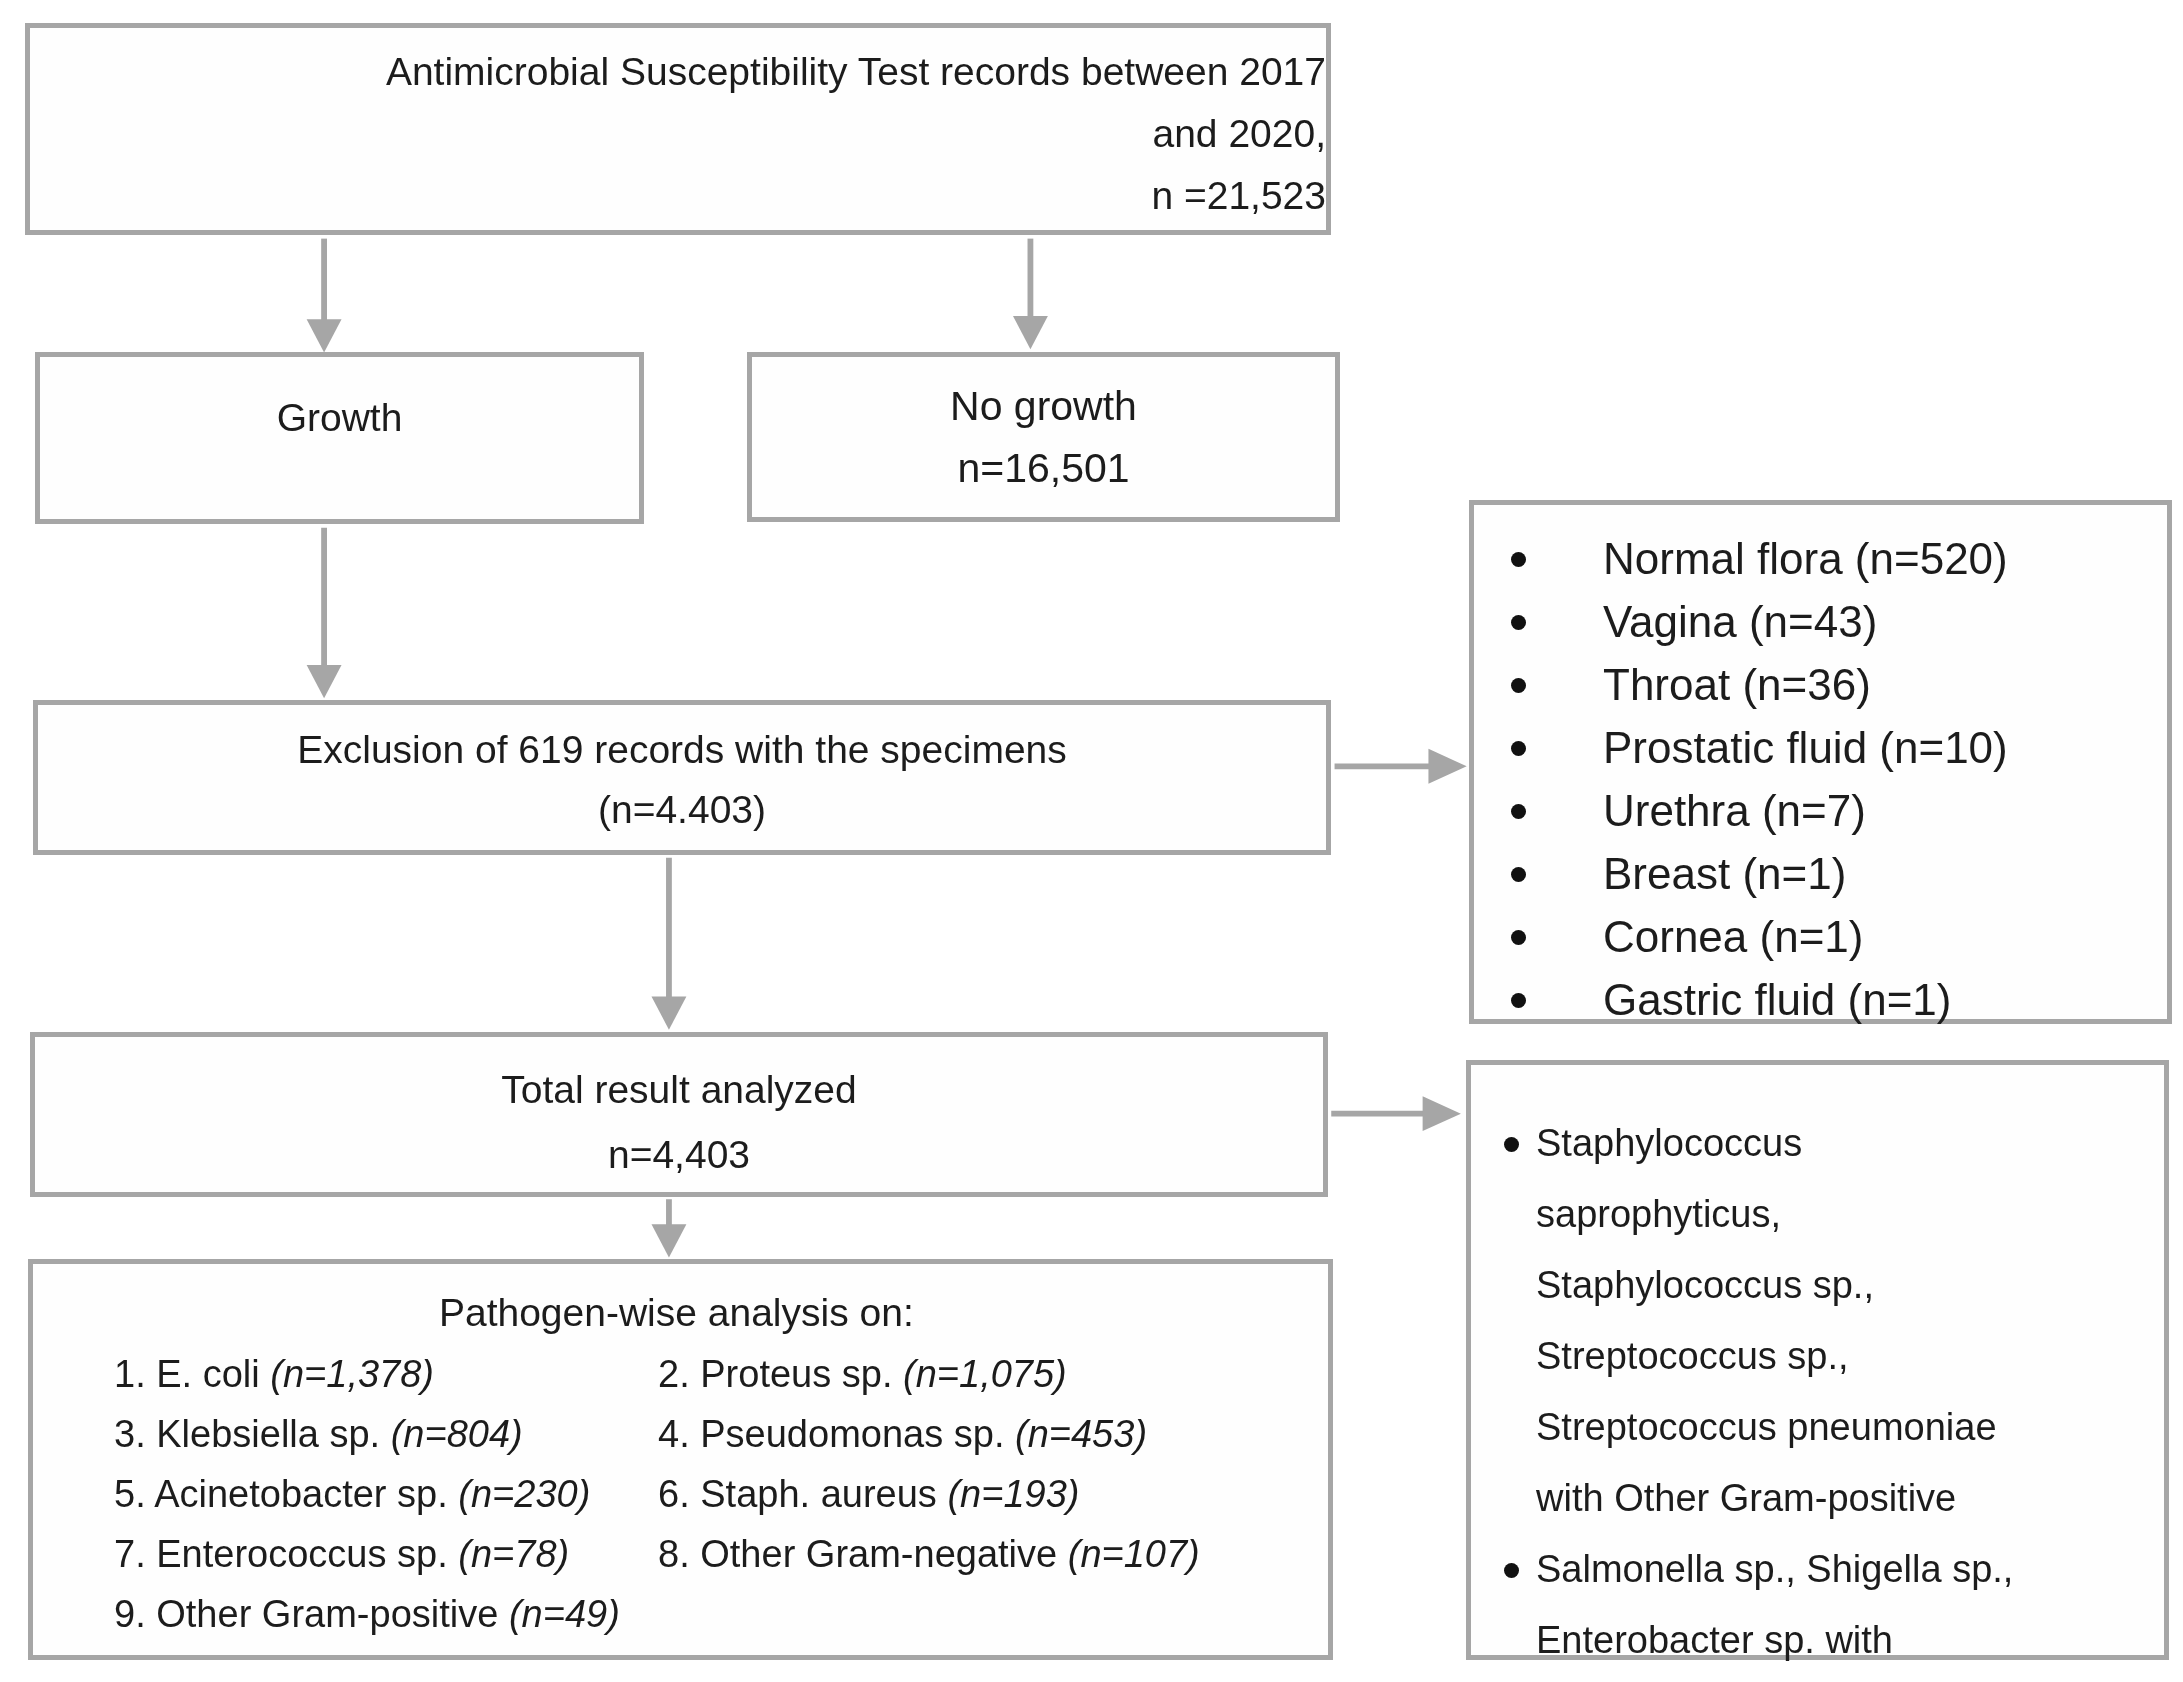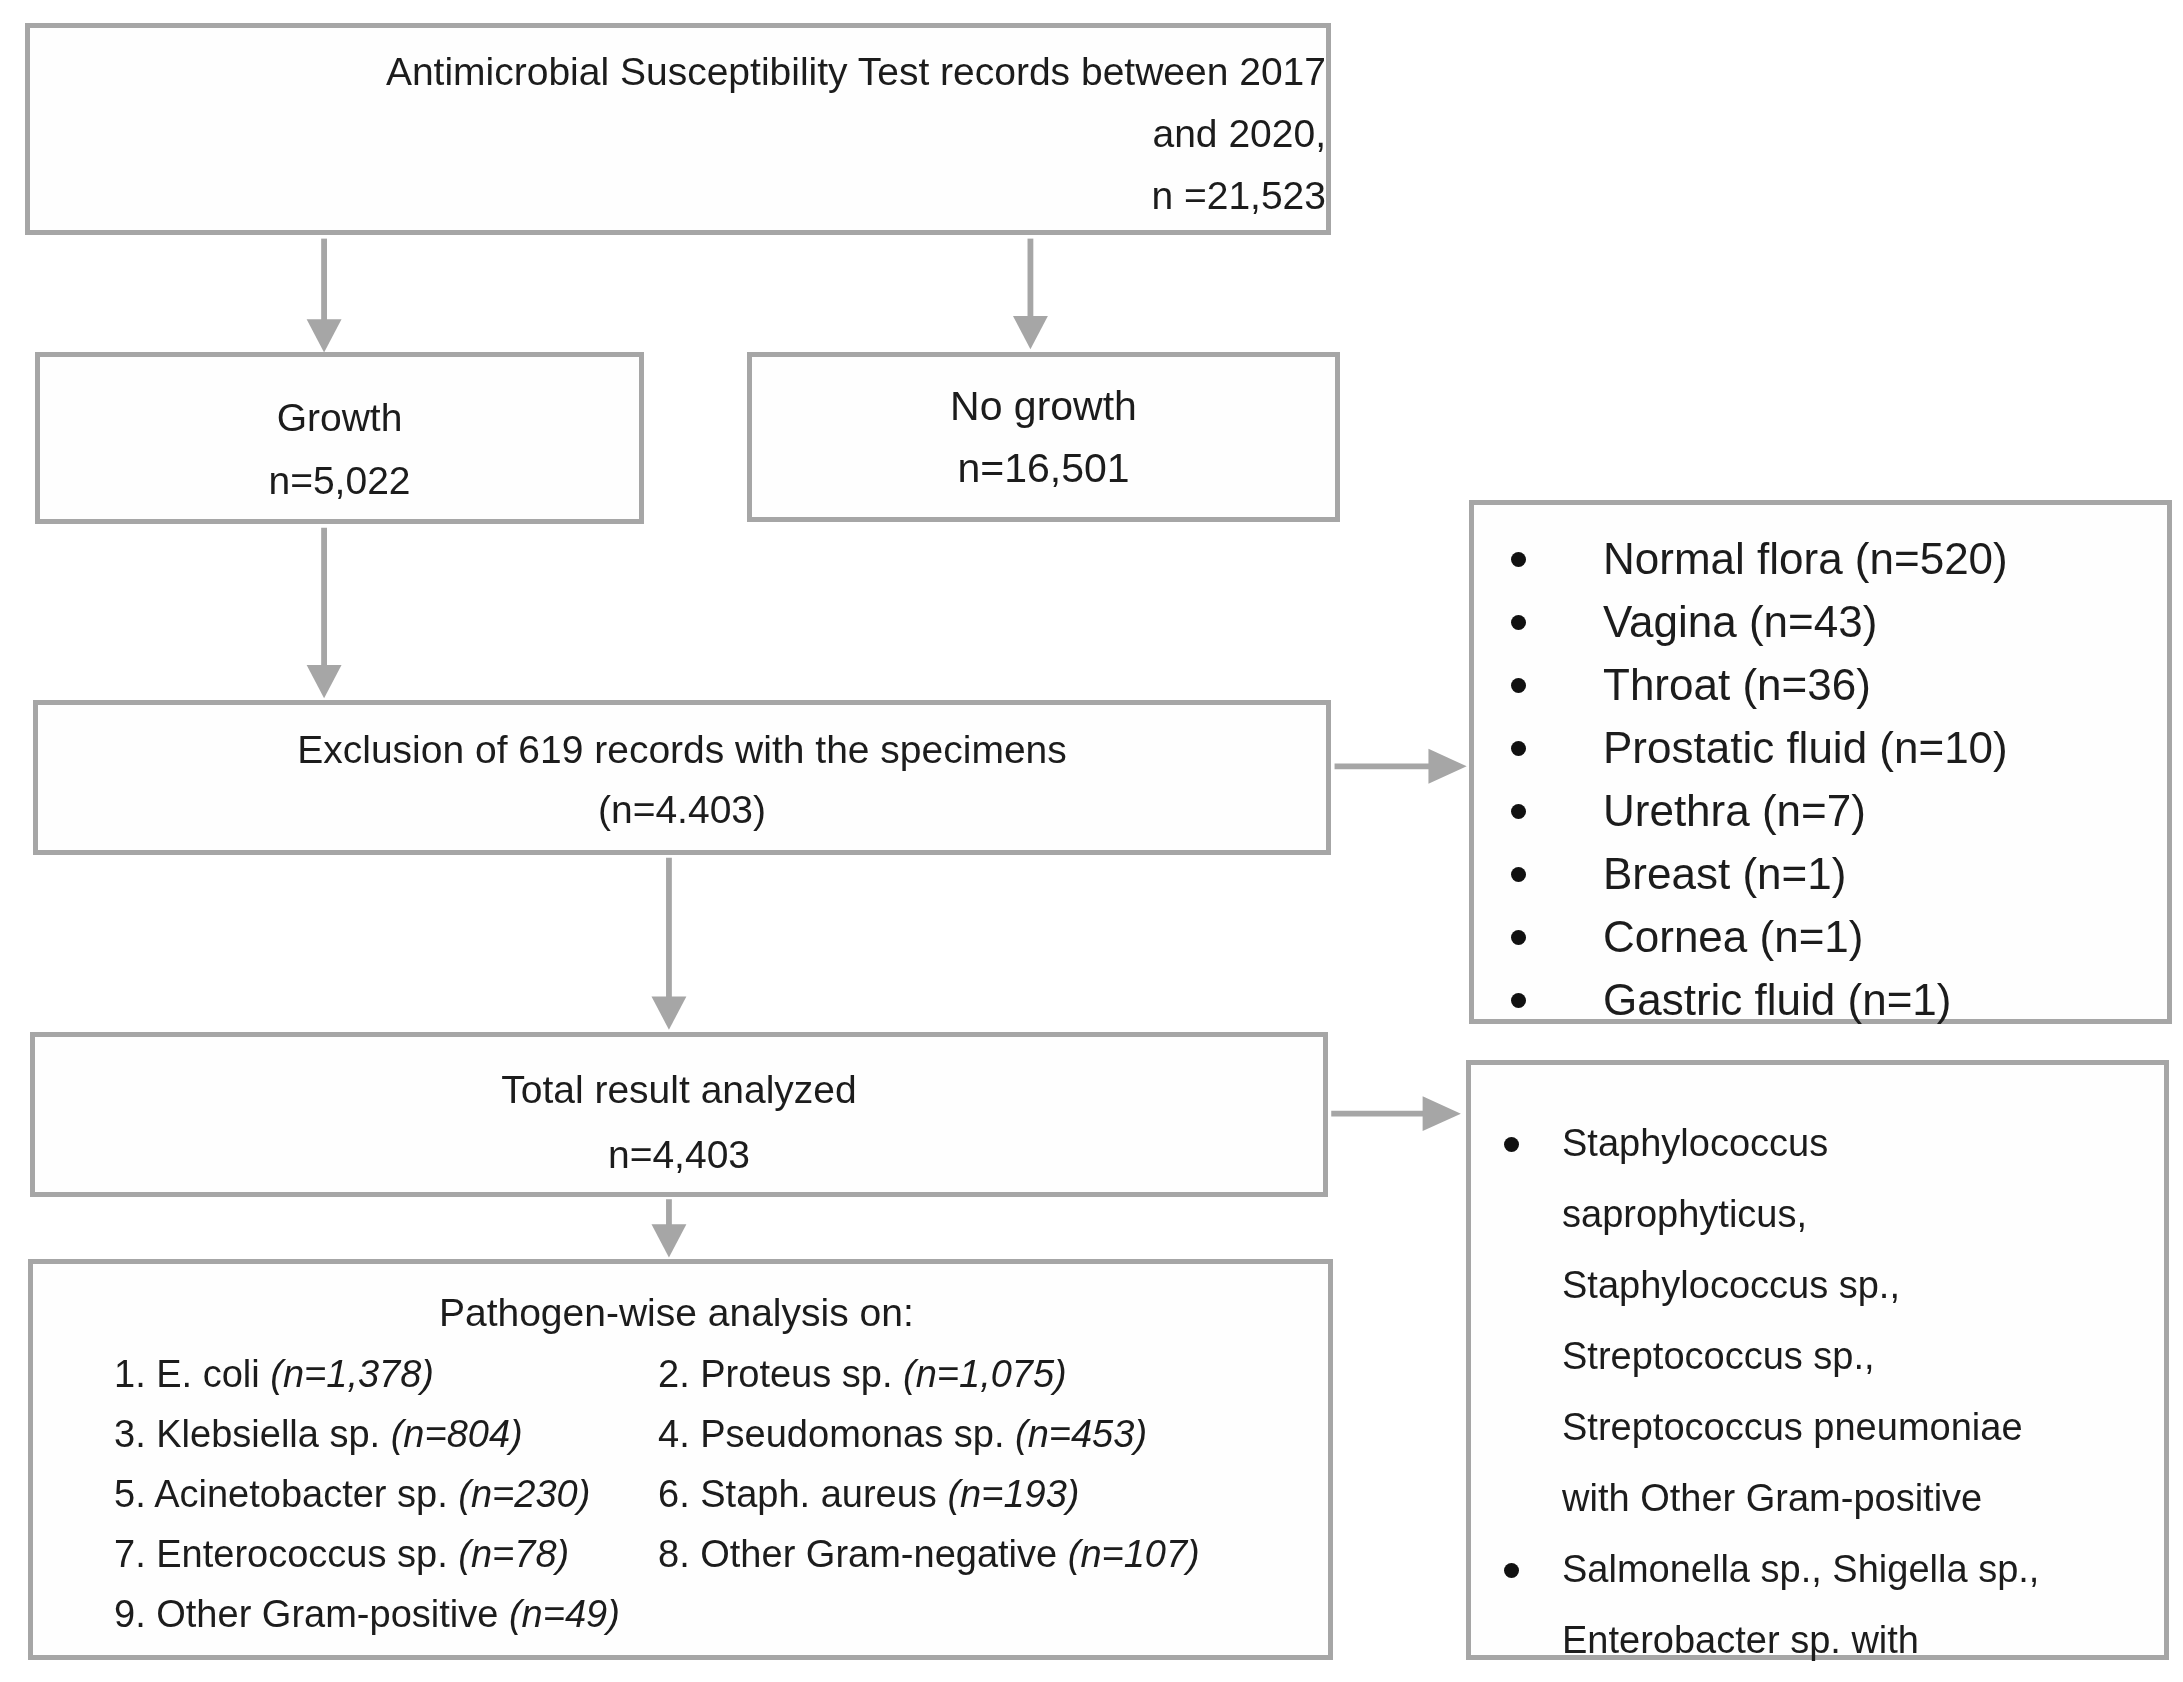--- a/index.html
+++ b/index.html
@@ -63,21 +63,21 @@
   .nval { font-style: italic; }
 
   
   #box-specimens { left: 1469px; top: 500px; width: 703px; height: 524px; padding-top: 21.6px; font-size: 44px; }
   
   #box-grouped { left: 1466px; top: 1060px; width: 703px; height: 600px; padding-top: 43px; font-size: 38px; }
 
   ul.blist { list-style: none; margin: 0; padding: 0; }
   ul.blist li { position: relative; }
   #box-specimens li { padding-left: 129px; line-height: 63px; white-space: nowrap; }
-  #box-grouped li { padding-left: 91px; line-height: 71px; }
+  #box-grouped li { padding-left: 65px; line-height: 71px; }
   .dot {
     position: absolute;
     width: 15px; height: 15px;
     border-radius: 50%;
     background: #111111;
   }
   #box-specimens .dot { left: 37px; top: 25px; }
   #box-grouped .dot { left: 33px; top: 29px; }
   .bline { display: block; white-space: nowrap; }
 </style>
@@ -118,21 +118,20 @@
   </svg>
 
   <div class="box centered" id="box-records">
     <div class="line">Antimicrobial Susceptibility Test records between 2017</div>
     <div class="line">and 2020,</div>
     <div class="line">n =21,523</div>
   </div>
 
   <div class="box centered" id="box-growth">
     <div class="line">Growth</div>
-    <div class="line">n=5,022</div>
   </div>
 
   <div class="box centered" id="box-no-growth">
     <div class="line">No growth</div>
     <div class="line">n=16,501</div>
   </div>
 
   <div class="box centered" id="box-exclusion">
     <div class="line">Exclusion of 619 records with the specimens</div>
     <div class="line">(n=4.403)</div>

